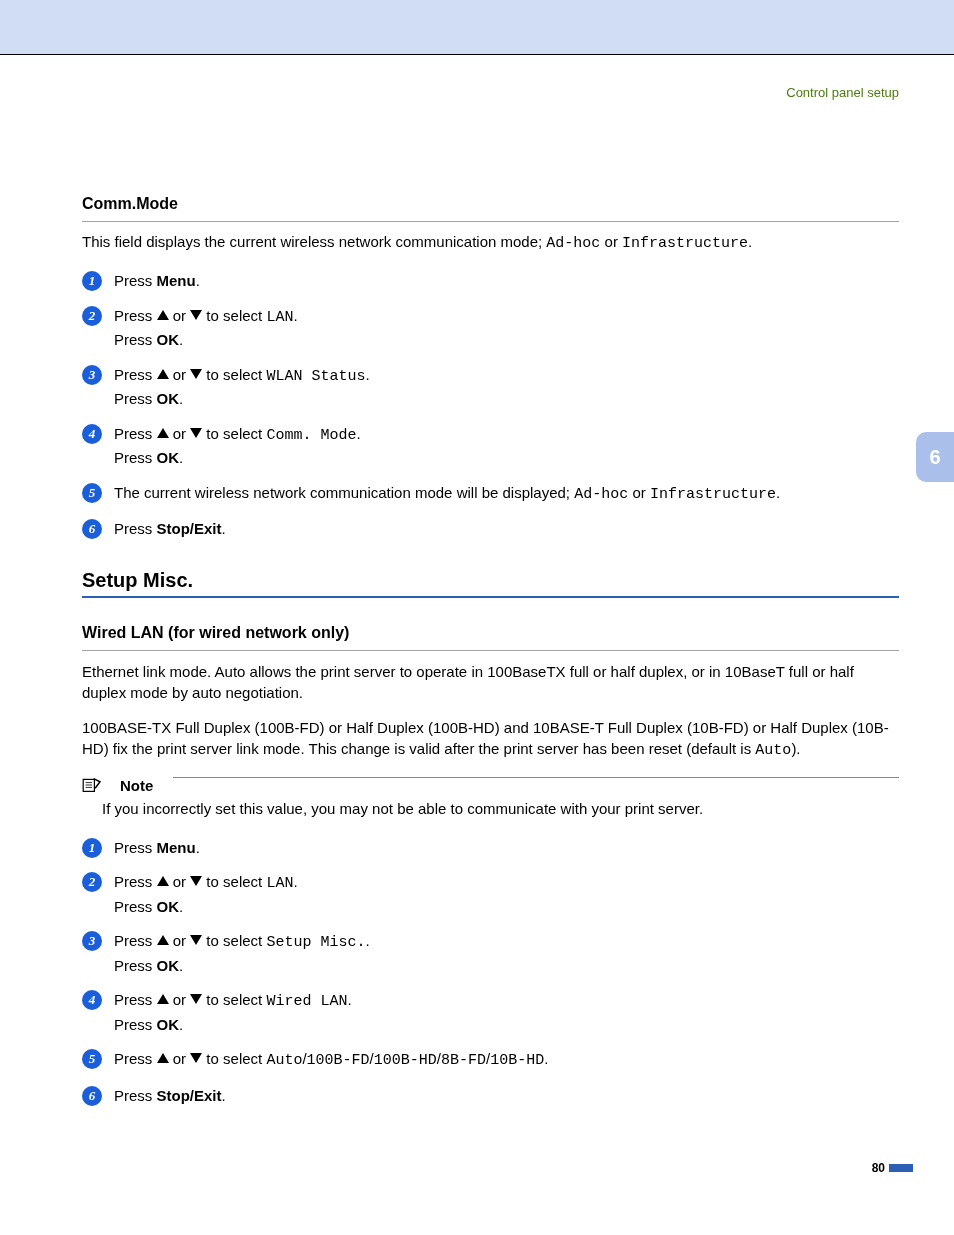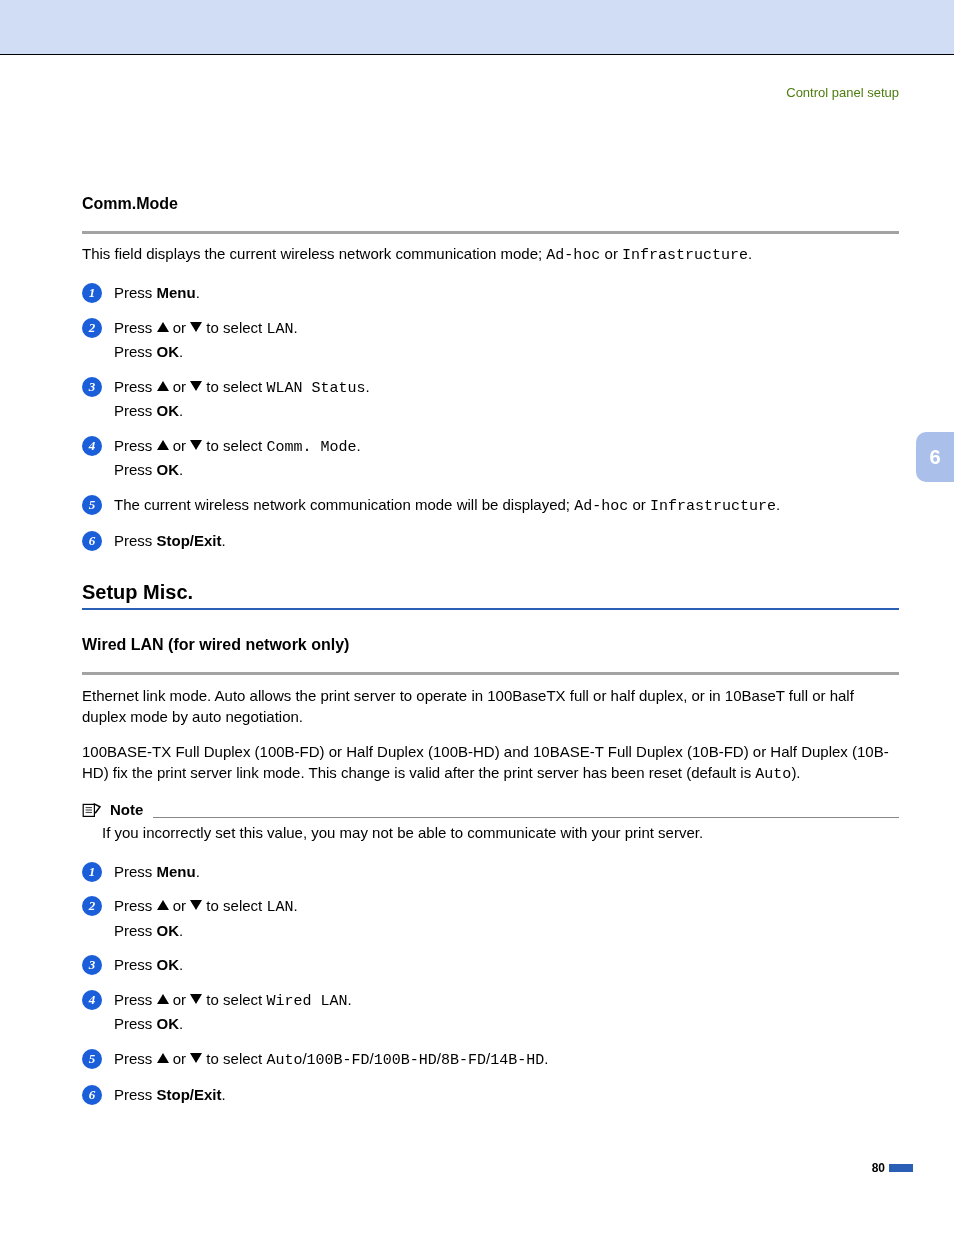--- a/index.html
+++ b/index.html
@@ -24,22 +24,22 @@
     font-size: 13px;
     color: #4d7c0f;
   }
   .content {
     padding: 140px 55px 0 82px;
   }
   .sub-heading {
     font-weight: bold;
     font-size: 16px;
     margin-bottom: 10px;
-    border-bottom: 3px solid #a3a3a3;
-    padding-bottom: 18px;
+    border-bottom: 1px solid #a3a3a3;
+    padding-bottom: 8px;
   }
   .intro {
     margin-bottom: 16px;
     line-height: 1.35;
   }
   .mono {
     font-family: "Courier New", Courier, monospace;
   }
   .step {
     display: flex;
@@ -89,22 +89,22 @@
   }
   .section-heading-wrap { margin-bottom: 26px; }
 
   .para { line-height: 1.4; margin-bottom: 14px; }
 
   .note-box {
     margin: 16px 0 18px 0;
   }
   .note-head {
     display: flex;
-    align-items: flex-end;
-    gap: 6px;
+    align-items: flex-start;
+    gap: 16px;
   }
   .note-head .note-label {
     font-weight: bold;
     font-size: 15px;
     padding: 0 4px 0 2px;
   }
   .note-head .rule {
     flex: 1 1 auto;
     height: 1px;
     background: #888;
@@ -269,41 +269,44 @@
       <span class="line">
         <span>Press </span><span class="b">OK</span><span>.</span>
       </span>
     </div>
   </div>
 
   <div class="step">
     <div class="step-num">3</div>
     <div class="step-body">
       <span class="line">
+        <span>Press </span><span class="arrow-up"></span><span> or </span><span class="arrow-down"></span><span> to select </span><span class="mono">Setup Misc.</span><span>.</span>
+      </span>
+      <span class="line">
         <span>Press </span><span class="b">OK</span><span>.</span>
       </span>
     </div>
   </div>
 
   <div class="step">
     <div class="step-num">4</div>
     <div class="step-body">
       <span class="line">
         <span>Press </span><span class="arrow-up"></span><span> or </span><span class="arrow-down"></span><span> to select </span><span class="mono">Wired LAN</span><span>.</span>
       </span>
       <span class="line">
         <span>Press </span><span class="b">OK</span><span>.</span>
       </span>
     </div>
   </div>
 
   <div class="step">
     <div class="step-num">5</div>
     <div class="step-body">
-      <span>Press </span><span class="arrow-up"></span><span> or </span><span class="arrow-down"></span><span> to select </span><span class="mono">Auto</span><span>/</span><span class="mono">100B-FD</span><span>/</span><span class="mono">100B-HD</span><span>/</span><span class="mono">8B-FD</span><span>/</span><span class="mono">14B-HD</span><span>.</span>
+      <span>Press </span><span class="arrow-up"></span><span> or </span><span class="arrow-down"></span><span> to select </span><span class="mono">Auto</span><span>/</span><span class="mono">100B-FD</span><span>/</span><span class="mono">100B-HD</span><span>/</span><span class="mono">8B-FD</span><span>/</span><span class="mono">10B-HD</span><span>.</span>
     </div>
   </div>
 
   <div class="step">
     <div class="step-num">6</div>
     <div class="step-body">
       <span>Press </span><span class="b">Stop/Exit</span><span>.</span>
     </div>
   </div>
 

